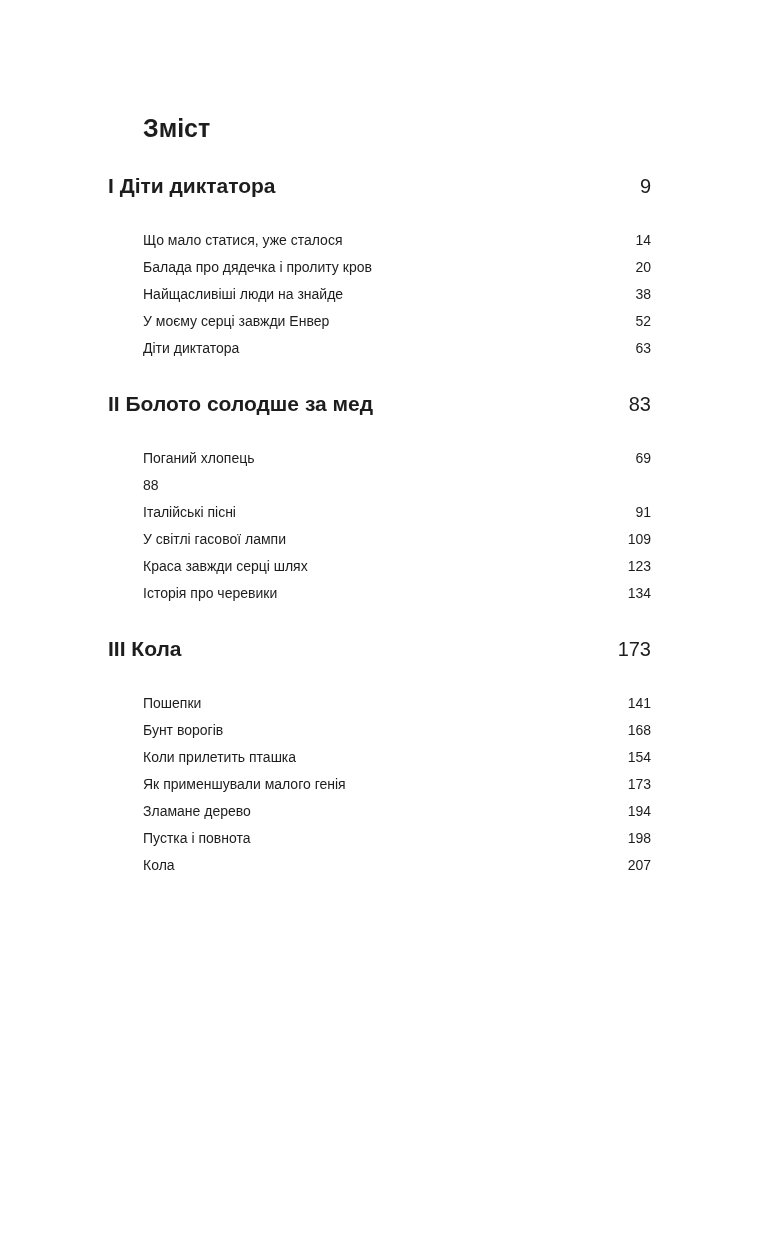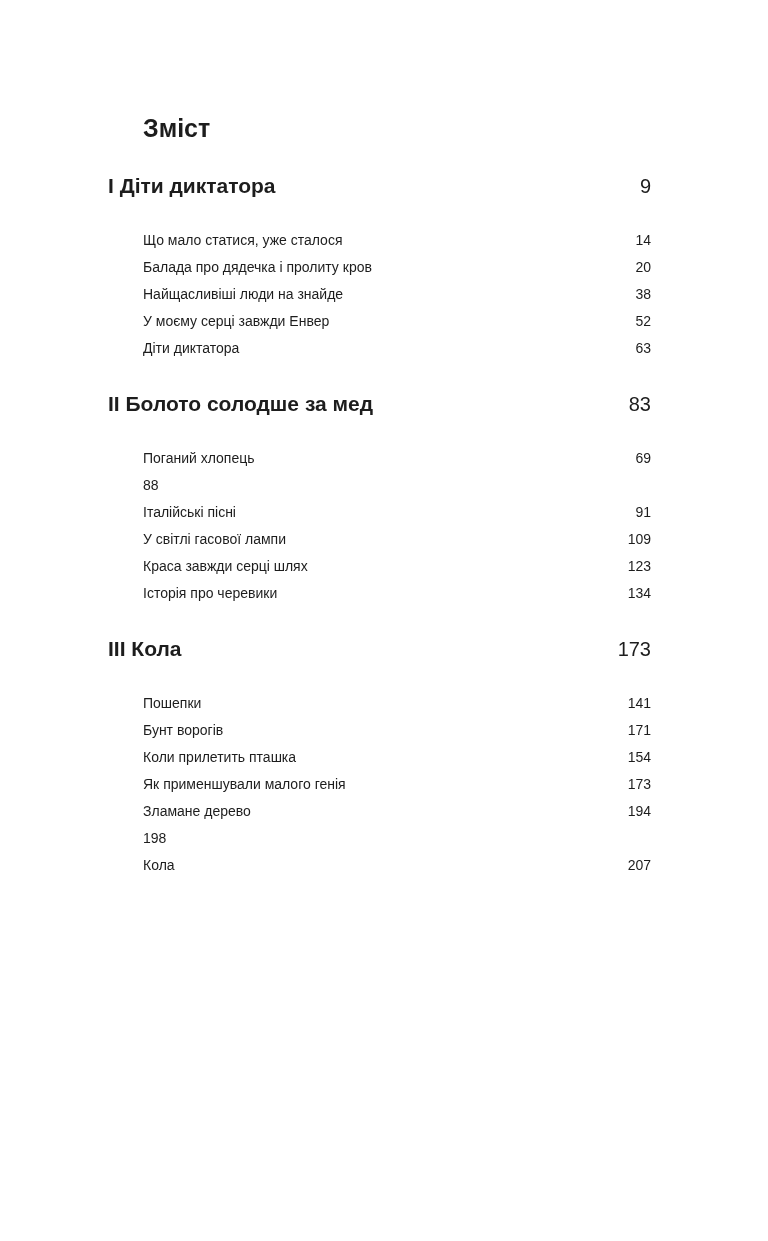--- a/index.html
+++ b/index.html
@@ -147,39 +147,40 @@
       <span class="section-page">173</span>
     </div>
     <ul class="entries">
   <li class="entry">
     <span class="entry-title">Пошепки</span>
     <span class="entry-page">141</span>
   </li>
 
   <li class="entry">
     <span class="entry-title">Бунт ворогів</span>
-    <span class="entry-page">171</span>
+    <span class="entry-page">168</span>
   </li>
 
   <li class="entry">
     <span class="entry-title">Коли прилетить пташка</span>
     <span class="entry-page">154</span>
   </li>
 
   <li class="entry">
     <span class="entry-title">Як применшували малого генія</span>
     <span class="entry-page">173</span>
   </li>
 
   <li class="entry">
     <span class="entry-title">Зламане дерево</span>
     <span class="entry-page">194</span>
   </li>
 
   <li class="entry">
+    <span class="entry-title">Пустка і повнота</span>
     <span class="entry-page">198</span>
   </li>
 
   <li class="entry">
     <span class="entry-title">Кола</span>
     <span class="entry-page">207</span>
   </li>
 </ul>
   </section>
 </div>

